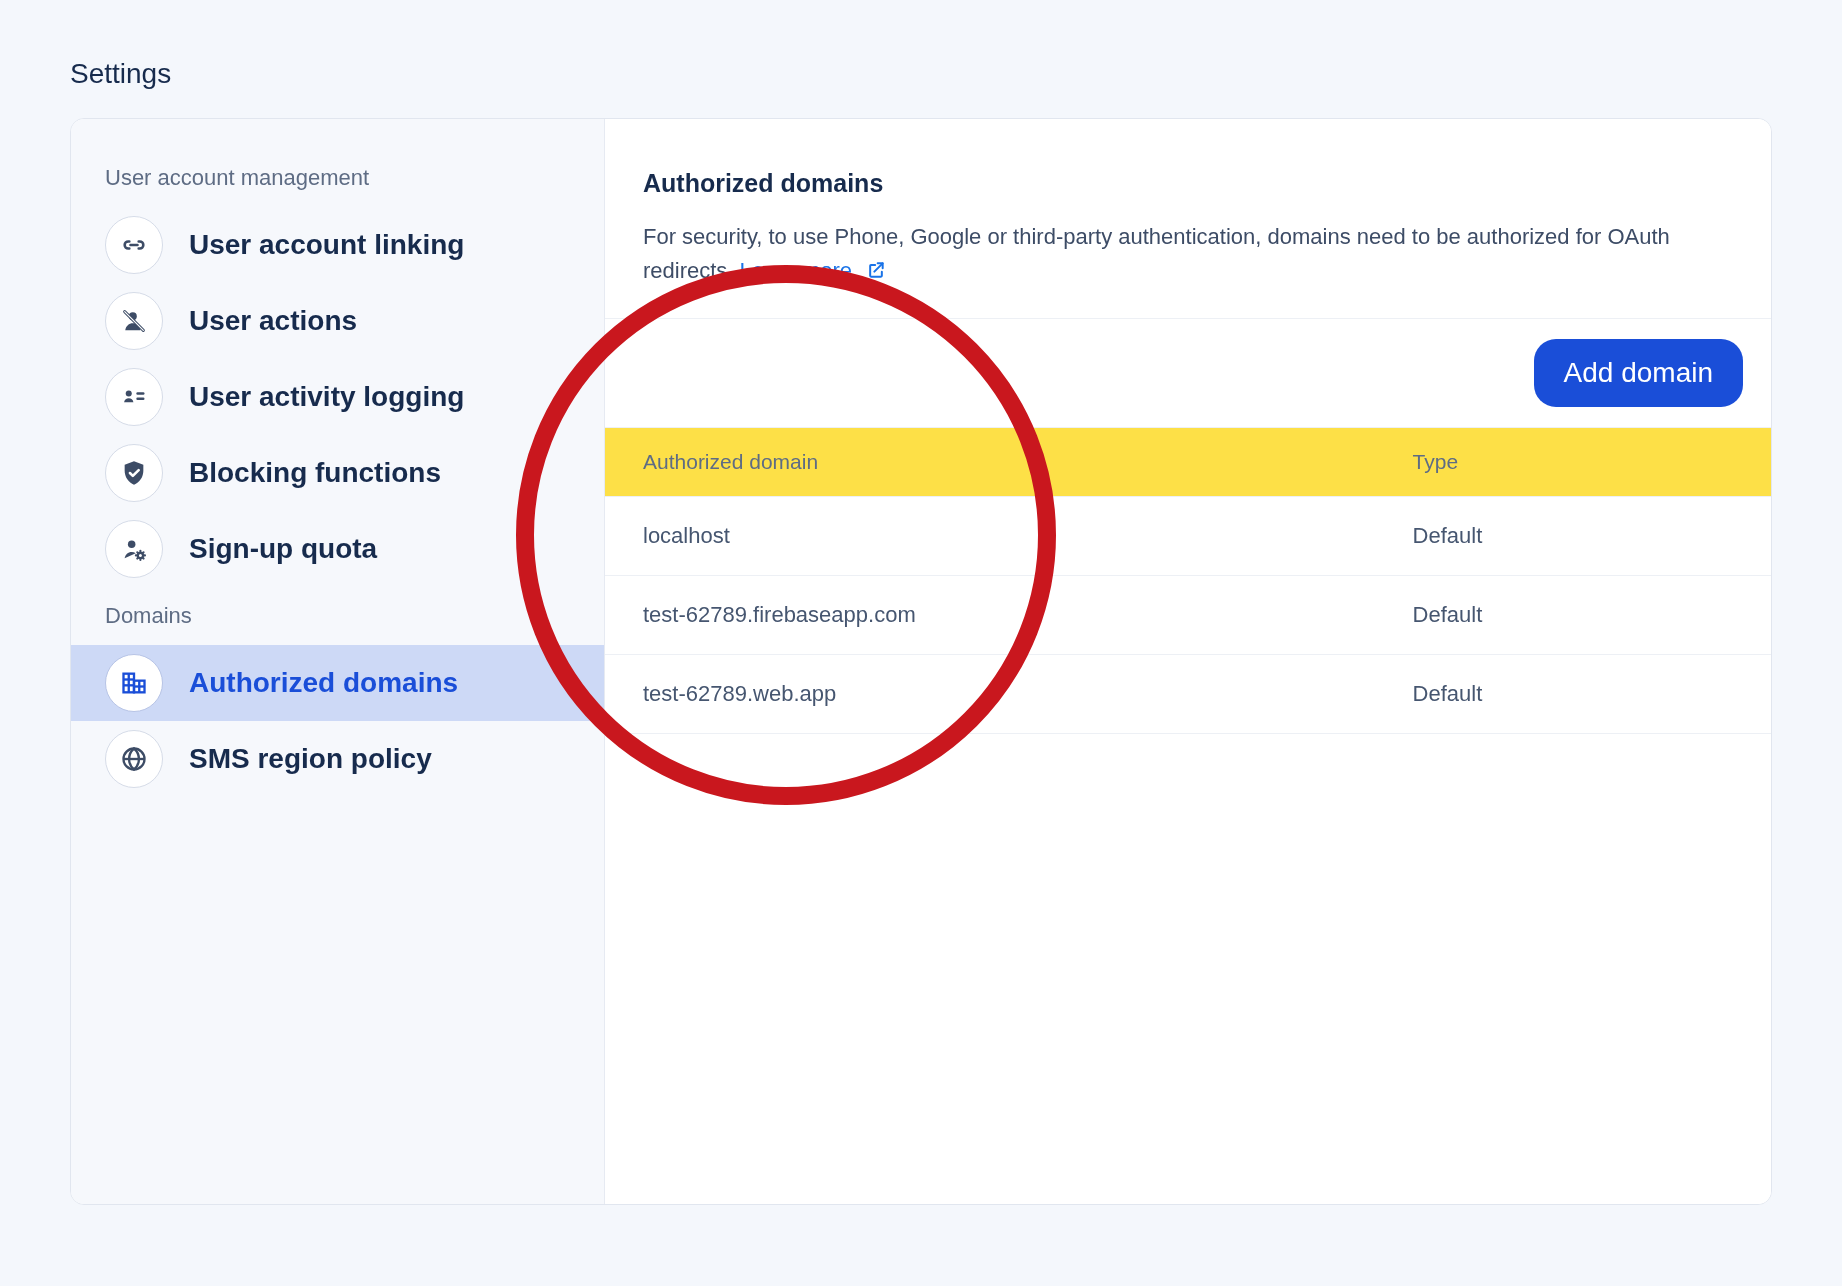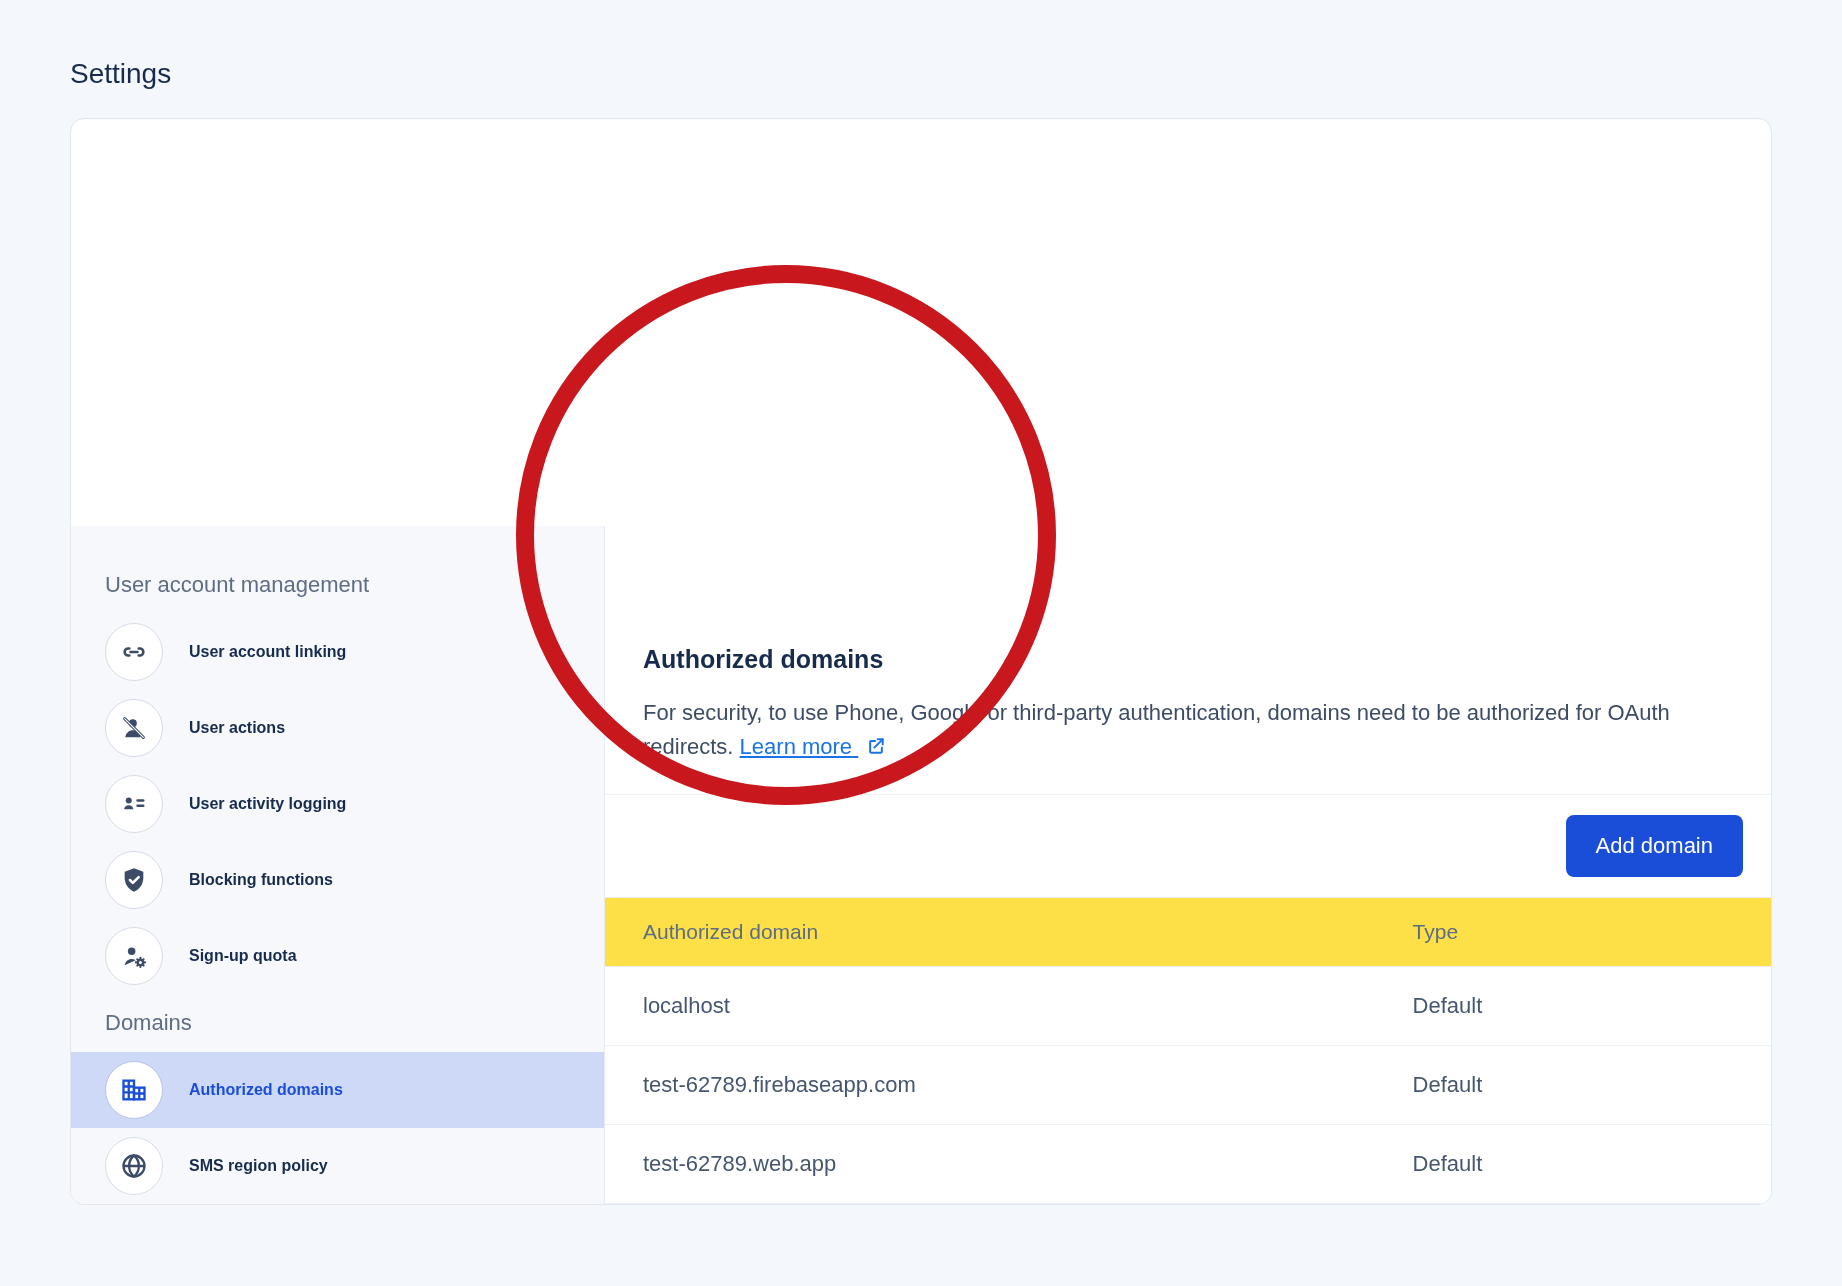--- a/index.html
+++ b/index.html
@@ -20,50 +20,49 @@
   html,body{margin:0;padding:0;background:var(--bg);font-family:"Helvetica Neue",Arial,sans-serif;}
   .wrap{width:1842px;height:1286px;box-sizing:border-box;padding:48px 70px;position:relative;}
   .page-title{font-size:28px;font-weight:400;color:var(--text-dark);margin:10px 0 28px 0;}
   .card{
     display:flex;
     border:1px solid #e1e6ef;
     border-radius:14px;
     overflow:hidden;
     background:var(--panel);
     height:1085px;
-    align-items:flex-end;
   }
   
   .sidebar{width:534px;background:var(--sidebar-bg);border-right:1px solid #e6eaf2;box-sizing:border-box;padding-top:30px;}
   .section-label{font-size:22px;color:var(--text-muted);padding:16px 34px;}
   .nav-item{
     display:flex;align-items:center;gap:26px;
     padding:12px 34px;height:76px;box-sizing:border-box;
-    font-size:16px;font-weight:700;color:var(--text-dark);
+    font-size:28px;font-weight:700;color:var(--text-dark);
     cursor:pointer;
   }
   .nav-item.active{background:var(--active-bg);color:var(--active-text);}
   .nav-icon{
     width:56px;height:56px;border-radius:50%;
     border:1px solid #d6dce8;background:#fff;
     display:flex;align-items:center;justify-content:center;flex-shrink:0;
   }
   .nav-item.active .nav-icon{border-color:#b7c4e6;}
   
   .main{flex:1;background:var(--panel);padding:40px 0 0 0;position:relative;}
   .content-head{padding:0 38px;}
   .content-title{font-size:25px;font-weight:700;color:var(--text-dark);margin:10px 0 22px 0;}
   .content-desc{font-size:22px;color:var(--text-body);line-height:1.55;margin:0 0 28px 0;}
   .learn-link{color:var(--blue);text-decoration:underline;cursor:pointer;}
   .ext-icon{display:inline-block;vertical-align:-2px;margin-left:8px;}
   .divider{height:1px;background:var(--row-border);}
   .toolbar{display:flex;justify-content:flex-end;padding:20px 28px 20px 28px;}
   .btn{
-    background:var(--blue-deep);color:#fff;font-size:22px;font-weight:500;
-    border:none;border-radius:8px;padding:18px 30px;cursor:pointer;
+    background:var(--blue-deep);color:#fff;font-size:28px;font-weight:500;
+    border:none;border-radius:22px;padding:18px 30px;cursor:pointer;
   }
   table.domains{width:100%;border-collapse:collapse;}
   table.domains th{
     text-align:left;font-size:21px;font-weight:500;color:var(--text-muted);
     padding:22px 38px;border-top:1px solid var(--row-border);border-bottom:1px solid var(--row-border);
     background:#fde047;
   }
   table.domains th.col-type{width:34%;}
   table.domains td{
     font-size:22px;color:var(--text-cell);

